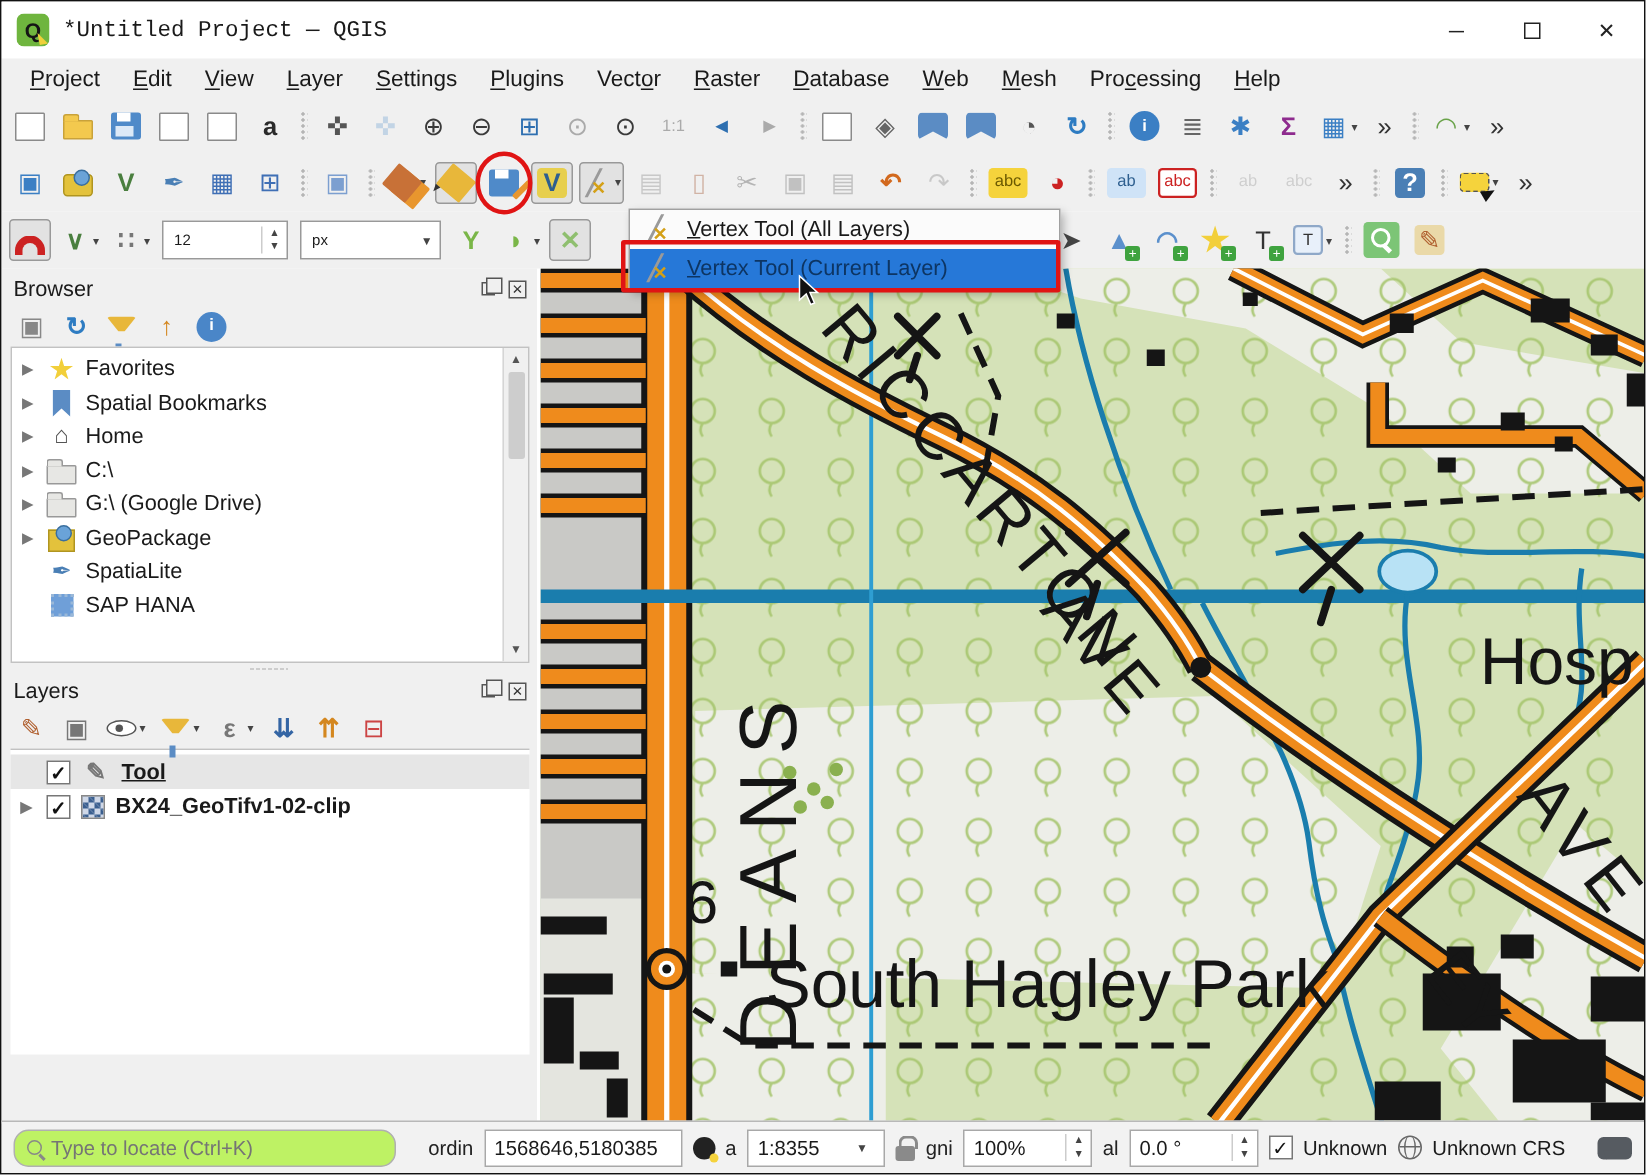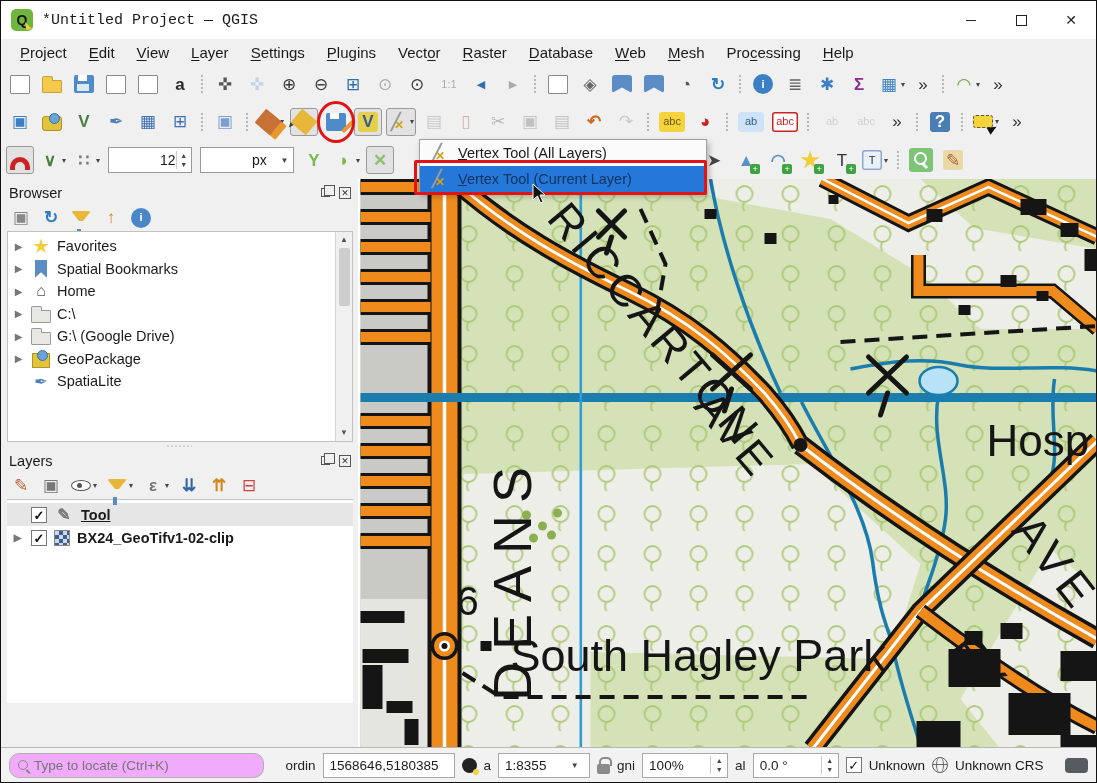--- a/index.html
+++ b/index.html
@@ -99,21 +99,21 @@
   .d-bubble::after { content: ""; position: absolute; left: 4px; bottom: -6px; border: 6px solid transparent;
                      border-top-color: #565b61; border-left-width: 2px; border-right-width: 6px; }
   .vt-ico { position: relative; width: 20px; height: 20px; display: inline-block; }
   .vt-ico b { position: absolute; font-style: normal; font-weight: bold; }
   .vt-ico .sl { left: 3px; top: 0; color: #9a9a9a; font-size: 16px; }
   .vt-ico .xx { left: 6px; top: 6px; color: #d4a017; font-size: 12px; }
 
   
   .spin, .combo { display: flex; align-items: center; background: #fff; border: 1px solid #999; height: 26px; margin: 0 4px; }
   .spin { width: 84px; } .combo { width: 94px; }
-  .spin-val, .combo-val { flex: 1; padding-left: 7px; font-size: 14px; margin-left: 44px; }
+  .spin-val, .combo-val { flex: 1; padding-left: 7px; font-size: 10px; }
   .arrs { display: flex; flex-direction: column; width: 17px; border-left: 1px solid #ccc; }
   .arrs i { font-style: normal; font-size: 7px; line-height: 9px; text-align: center; color: #444; }
   .combo-arr { width: 17px; text-align: center; font-size: 8px; color: #444; }
 
   
   .dock { position: absolute; left: 0; top: 178px; width: 357px; height: 570px; background: #f0f0f0; padding: 2px 5px 0 6px; }
   .panel-head { height: 23px; display: flex; align-items: center; font-size: 14.5px; padding: 0 2px; }
   .panel-head .sp { flex: 1; }
   .pf { width: 9px; height: 9px; border: 1.2px solid #555; position: relative; margin-right: 9px; }
   .pf::after { content: ""; position: absolute; left: 2px; top: -4px; width: 9px; height: 9px; border: 1.2px solid #555; background: #f0f0f0; }
@@ -150,21 +150,21 @@
            box-shadow: 2px 3px 6px rgba(0,0,0,.28); z-index: 40; }
   .pm-item { height: 26px; display: flex; align-items: center; gap: 9px; padding: 0 9px; font-size: 14.5px; }
   .pm-item.sel { background: #2678d8; color: #0d3563; }
   .red-rect { position: absolute; left: 413px; top: 159px; width: 293px; height: 35px; border: 3px solid #e01414;
               border-radius: 2px; z-index: 50; pointer-events: none; }
   .cursor { position: absolute; left: 531px; top: 182px; z-index: 60; pointer-events: none; }
 
   
   .statusbar { position: absolute; left: 0; bottom: 0; width: 100%; height: 35px; background: #f2f2f2;
                border-top: 1px solid #b8b8b8; display: flex; align-items: center; padding: 0 8px; gap: 7px; font-size: 13.5px; }
-  .locator { width: 255px; height: 25px; border: 1px solid #b0b0b0; border-radius: 10px; background: #f0abfc;
+  .locator { width: 255px; height: 25px; border: 1px solid #b0b0b0; border-radius: 10px; background: #bef264;
              display: flex; align-items: center; padding-left: 8px; gap: 6px; }
   .locator input { border: none; outline: none; flex: 1; font-size: 13.5px; color: #333; background: transparent;
                    font-family: "Liberation Sans", sans-serif; }
   .mag { width: 10px; height: 10px; border: 1.6px solid #888; border-radius: 50%; position: relative; flex: none; }
   .mag::after { content: ""; position: absolute; left: 8px; top: 8px; width: 2px; height: 5px; background: #888; transform: rotate(-45deg); }
   .sb-box { background: #fff; border: 1px solid #a8a8a8; height: 25px; display: flex; align-items: center; padding: 0 6px; }
   .sb-frag { color: #222; overflow: hidden; white-space: nowrap; }
   .sb-spacer { flex: 1; }
 </style>
 </head>
@@ -553,20 +553,27 @@
             </span>
             <span>GeoPackage</span>
           </div>
           <div class="tree-row">
             <span class="exp"></span>
             <span class="ticon">
               <span class="tree-glyph" style="color: rgb(74, 127, 181);">✒</span>
             </span>
             <span>SpatiaLite</span>
           </div>
+          <div class="tree-row">
+            <span class="exp"></span>
+            <span class="ticon">
+              <span class="d-hana"></span>
+            </span>
+            <span>SAP HANA</span>
+          </div>
         </div>
       <div class="vscroll">
         <span class="sa">▲</span>
         <span class="thumb"></span>
         <span class="strack"></span>
         <span class="sa">▼</span>
       </div>
     </div>
     <div class="hsplit"></div>
     <div class="panel-head">

